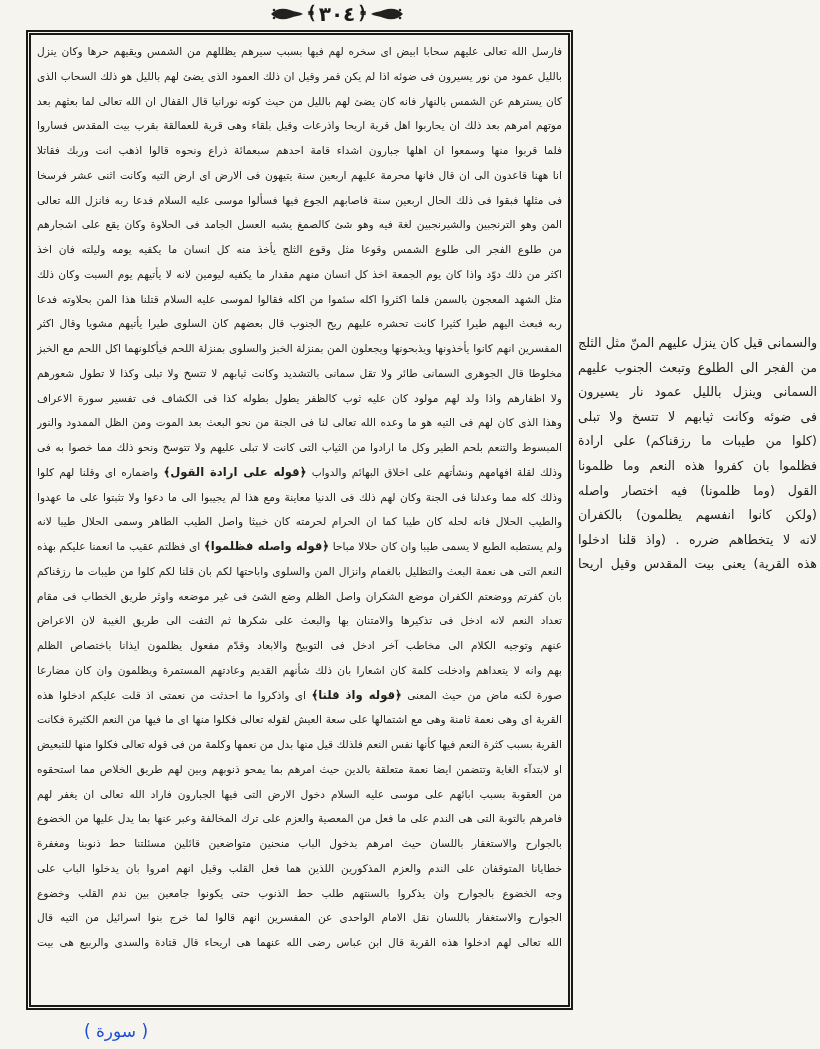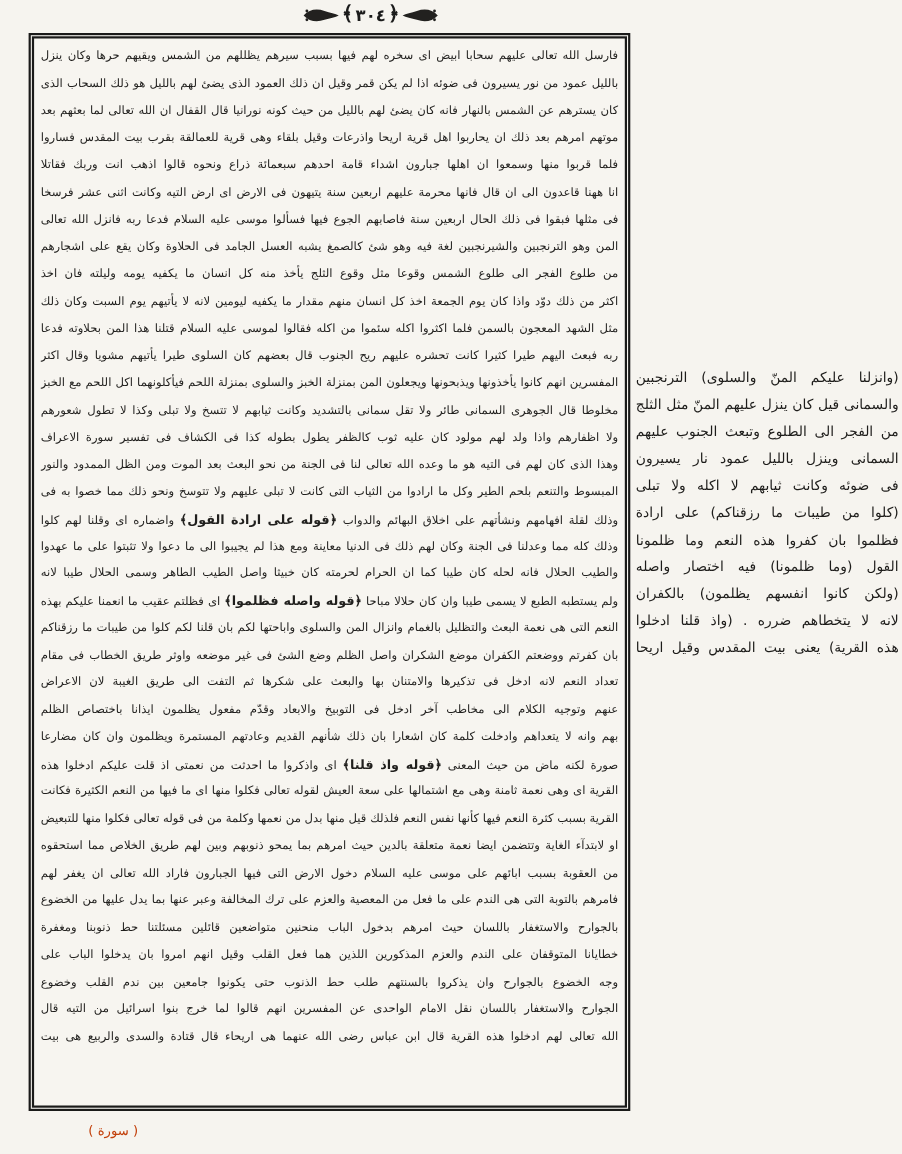--- a/index.html
+++ b/index.html
@@ -10,21 +10,21 @@
     overflow:hidden;
   }
   .page{position:relative;width:820px;height:1049px;color:#1d1c1a;}
 
   
   .hdr{
     position:absolute;left:262px;top:1px;width:150px;height:26px;
     display:flex;align-items:center;justify-content:center;gap:2px;
     color:#1b1b1b;
   }
-  .hdr .num{font-size:15px;font-weight:bold;letter-spacing:1px;line-height:1;}
+  .hdr .num{font-size:20px;font-weight:bold;letter-spacing:1px;line-height:1;}
   .hdr .brk{font-size:18px;font-weight:bold;line-height:1;transform:translateY(-1px);}
   .hdr svg{display:block;}
   .flourish-right{transform:scaleX(-1);}
 
   
   .frame{
     position:absolute;left:26px;top:30px;width:547px;height:980px;
     box-sizing:border-box;
     border:5px double #1a1a19;
     background:#f7f5f0;
@@ -49,23 +49,23 @@
   .margin-note .tline{
     font-size:12.6px;
     line-height:24.6px;height:24.6px;
     overflow:hidden;
     text-align:justify;text-align-last:justify;
   }
   .margin-note .tline.short{text-align-last:center;}
 
   
   .catchword{
-    position:absolute;left:53px;top:1021px;width:100px;
+    position:absolute;left:66px;top:1021px;width:100px;
     direction:rtl;text-align:center;
-    font-size:12px;color:#c2410c;
+    font-size:17px;color:#1d4ed8;
   }
 </style>
 </head>
 <body>
 
 <div class="page">
 
   <div class="hdr">
     <span>
       <svg width="34" height="14" viewBox="0 0 34 14">
@@ -122,25 +122,24 @@
         <div class="tline">فامرهم بالتوبة التى هى الندم على ما فعل من المعصية والعزم على ترك المخالفة وعبر عنها بما يدل عليها من الخضوع</div>
         <div class="tline">بالجوارح والاستغفار باللسان حيث امرهم بدخول الباب منحنين متواضعين قائلين مسئلتنا حط ذنوبنا ومغفرة</div>
         <div class="tline">خطايانا المتوقفان على الندم والعزم المذكورين اللذين هما فعل القلب وقيل انهم امروا بان يدخلوا الباب على</div>
         <div class="tline">وجه الخضوع بالجوارح وان يذكروا بالسنتهم طلب حط الذنوب حتى يكونوا جامعين بين ندم القلب وخضوع</div>
         <div class="tline">الجوارح والاستغفار باللسان نقل الامام الواحدى عن المفسرين انهم قالوا لما خرج بنوا اسرائيل من التيه قال</div>
         <div class="tline">الله تعالى لهم ادخلوا هذه القرية قال ابن عباس رضى الله عنهما هى اريحاء قال قتادة والسدى والربيع هى بيت</div>
       </div>
   </div>
 
   <div class="margin-note">
-      <div class="tline">(وانزلنا عليكم المنّ والسلوى) الترنجبين</div>
       <div class="tline">والسمانى قيل كان ينزل عليهم المنّ مثل الثلج</div>
       <div class="tline">من الفجر الى الطلوع وتبعث الجنوب عليهم</div>
       <div class="tline">السمانى وينزل بالليل عمود نار يسيرون</div>
-      <div class="tline">فى ضوئه وكانت ثيابهم لا اكله ولا تبلى</div>
+      <div class="tline">فى ضوئه وكانت ثيابهم لا تتسخ ولا تبلى</div>
       <div class="tline">(كلوا من طيبات ما رزقناكم) على ارادة</div>
       <div class="tline">فظلموا بان كفروا هذه النعم وما ظلمونا</div>
       <div class="tline">القول (وما ظلمونا) فيه اختصار واصله</div>
       <div class="tline">(ولكن كانوا انفسهم يظلمون) بالكفران</div>
       <div class="tline">لانه لا يتخطاهم ضرره . (واذ قلنا ادخلوا</div>
       <div class="tline">هذه القرية) يعنى بيت المقدس وقيل اريحا</div>
     </div>
 
   <div class="catchword">( سورة )</div>
 

